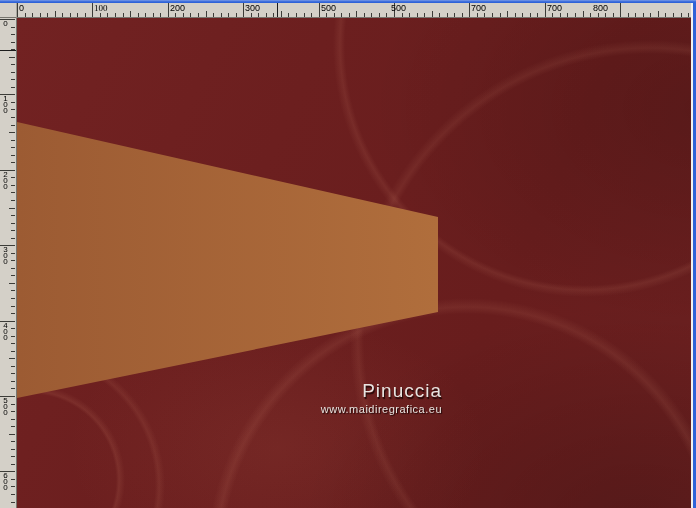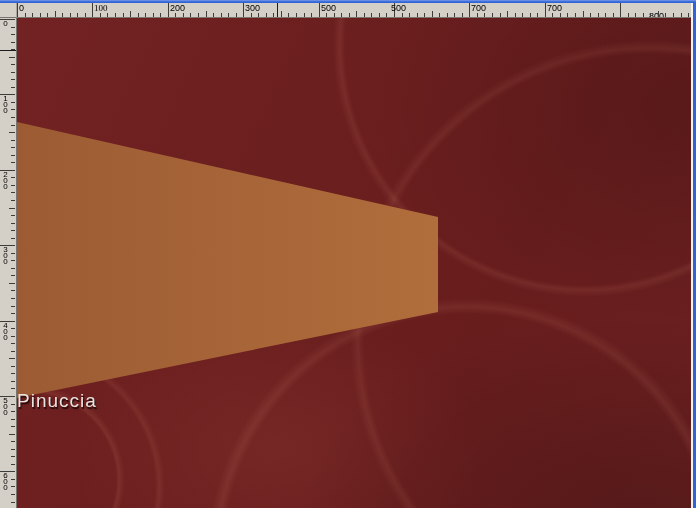--- a/index.html
+++ b/index.html
@@ -45,21 +45,21 @@
       radial-gradient(circle 250px at 568px 27px,  rgba(0,0,0,0) 240px, rgba(235,160,130,0.10) 245px, rgba(0,0,0,0) 252px),
       radial-gradient(circle 300px at 633px 322px, rgba(0,0,0,0) 286px, rgba(235,160,130,0.09) 292px, rgba(0,0,0,0) 300px),
       radial-gradient(circle 260px at 450px 540px, rgba(0,0,0,0) 244px, rgba(235,160,130,0.10) 251px, rgba(0,0,0,0) 260px),
       radial-gradient(ellipse 300px 190px at 260px 430px, rgba(210,120,95,0.10), rgba(0,0,0,0) 70%),
       radial-gradient(ellipse 480px 330px at 690px 90px,  rgba(0,0,0,0.16), rgba(0,0,0,0) 70%),
       radial-gradient(ellipse 480px 310px at 620px 505px, rgba(0,0,0,0.20), rgba(0,0,0,0) 70%),
       linear-gradient(115deg,#722222 0%,#6c1f1f 35%,#681d1d 68%,#6c2020 100%);
     background-color:#6d1f1f;
   }
   .trap-svg{position:absolute;left:0;top:0;}
-  .watermark{position:absolute;left:0;top:373px;width:408px;text-align:left;color:#e8e4e0;}
+  .watermark{position:absolute;left:0;top:363px;width:408px;text-align:right;color:#e8e4e0;padding-left:17px;}
   .wm-title{font-size:19px;line-height:19px;letter-spacing:1px;
     text-shadow:1px 2px 1px rgba(25,5,5,0.9);}
   .wm-subtitle{font-size:11px;line-height:11px;margin-top:4px;letter-spacing:0.5px;
     text-shadow:1px 1px 1px rgba(25,5,5,0.9);}
 </style>
 </head>
 <body>
 
 <div class="screen">
 
@@ -151,21 +151,21 @@
       <div class="tick t-minor" style="left: 535px;"></div>
       <div class="tick t-minor" style="left: 543px;"></div>
       <div class="tick t-minor" style="left: 550px;"></div>
       <div class="tick t-minor" style="left: 558px;"></div>
       <div class="tick t-medium" style="left: 566px;"></div>
       <div class="tick t-minor" style="left: 573px;"></div>
       <div class="tick t-minor" style="left: 581px;"></div>
       <div class="tick t-minor" style="left: 588px;"></div>
       <div class="tick t-minor" style="left: 596px;"></div>
       <div class="tick t-major" style="left: 603px;"></div>
-      <div class="lbl" style="left: 632px; margin-top: 8px;">800</div>
+      <div class="lbl" style="left: 576px;">800</div>
       <div class="tick t-minor" style="left: 611px;"></div>
       <div class="tick t-minor" style="left: 618px;"></div>
       <div class="tick t-minor" style="left: 626px;"></div>
       <div class="tick t-minor" style="left: 633px;"></div>
       <div class="tick t-medium" style="left: 641px;"></div>
       <div class="tick t-minor" style="left: 648px;"></div>
       <div class="tick t-minor" style="left: 656px;"></div>
       <div class="tick t-minor" style="left: 664px;"></div>
       <div class="tick t-minor" style="left: 671px;"></div>
       <div class="cursor" style="left: 260px;"></div>
@@ -277,16 +277,17 @@
       <defs>
         <linearGradient id="trapGrad" x1="0" y1="0" x2="1" y2="0">
           <stop id="trapStopL" offset="0" stop-color="#9c5b33"></stop>
           <stop id="trapStopR" offset="1" stop-color="#b06e3c"></stop>
         </linearGradient>
       </defs>
       <polygon id="trapPoly" fill="url(#trapGrad)" points="0,104 421,199 421,294 0,380"></polygon>
     </svg>
     <div class="watermark" style="color: rgb(232, 228, 224);">
       <div class="wm-title">Pinuccia</div>
+      <div class="wm-subtitle">www.maidiregrafica.eu</div>
     </div>
   </div>
 
 </div>
 
 </body></html>

